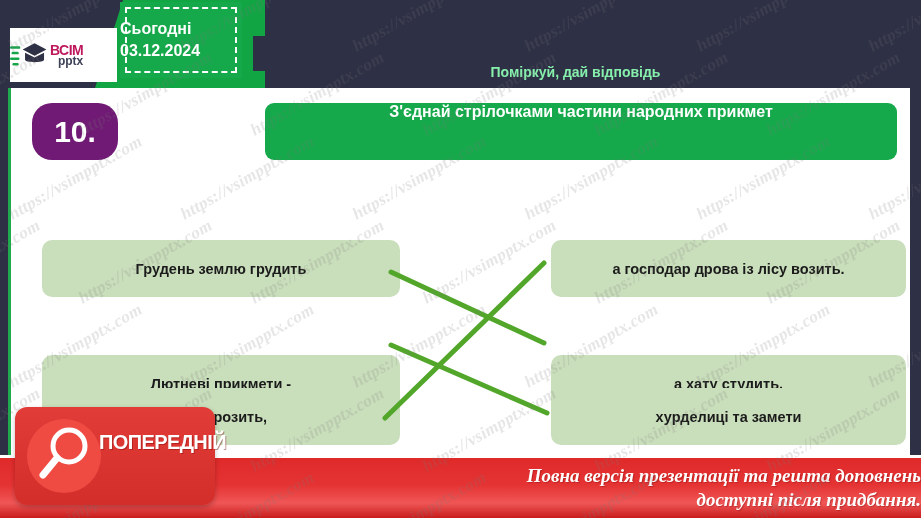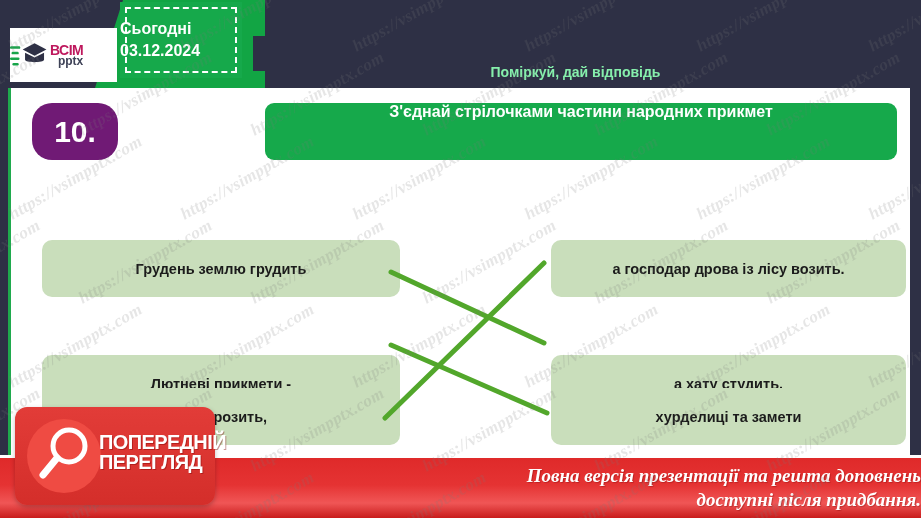--- a/index.html
+++ b/index.html
@@ -378,21 +378,20 @@
   </div>
 
   <div class="preview-badge">
     <div class="mag-circle"></div>
     <svg class="mag-icon" viewBox="0 0 74 74">
       <circle cx="42" cy="27" r="16" fill="none" stroke="#ffffff" stroke-width="5"></circle>
       <line x1="30" y1="39" x2="16" y2="56" stroke="#ffffff" stroke-width="7" stroke-linecap="round"></line>
     </svg>
     <div class="preview-text">
       <span>ПОПЕРЕДНІЙ</span>
-      <span>ПЕРЕГЛЯД</span>
     </div>
   </div>
 
   <div class="wm-layer" id="wm-layer">
       <div class="wm" style="left: 0px; top: 0px;">https://vsimpptx.com</div>
       <div class="wm" style="left: 172px; top: 0px;">https://vsimpptx.com</div>
       <div class="wm" style="left: 344px; top: 0px;">https://vsimpptx.com</div>
       <div class="wm" style="left: 516px; top: 0px;">https://vsimpptx.com</div>
       <div class="wm" style="left: 688px; top: 0px;">https://vsimpptx.com</div>
       <div class="wm" style="left: 860px; top: 0px;">https://vsimpptx.com</div>

